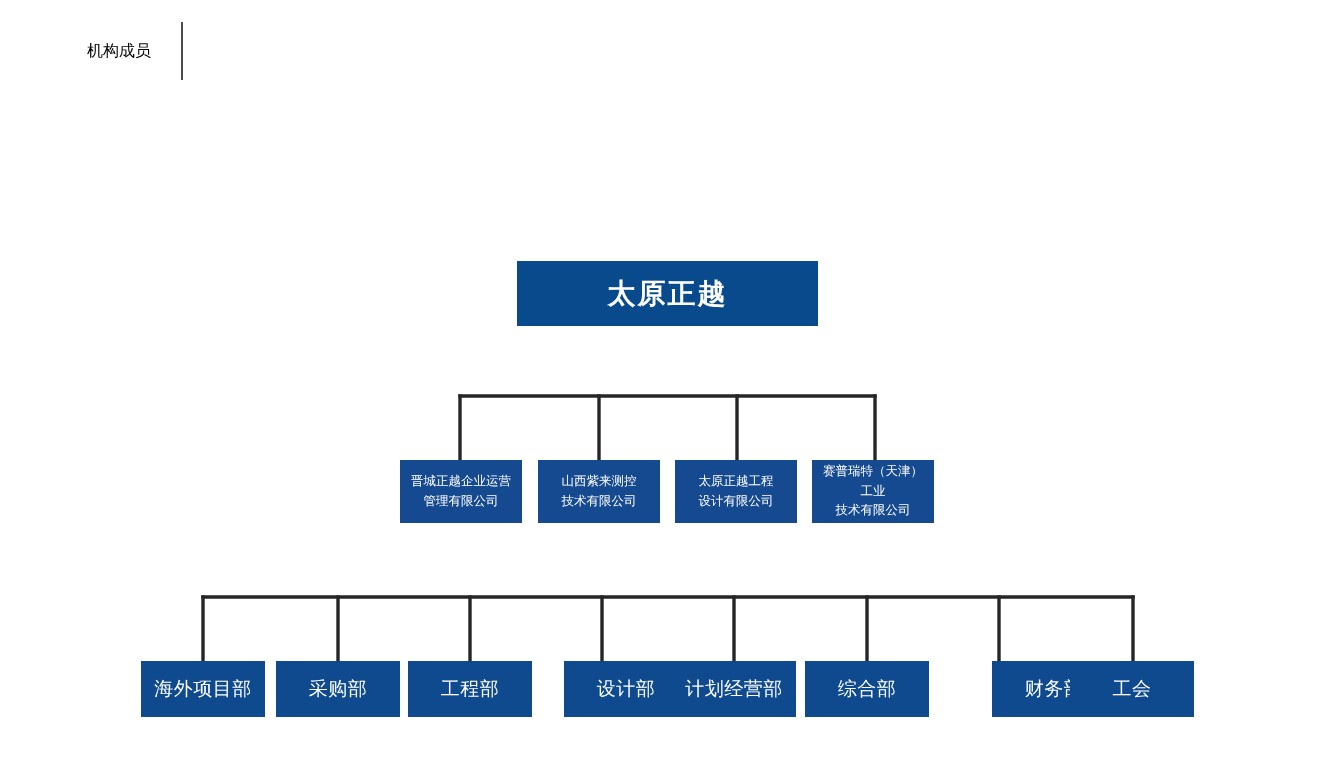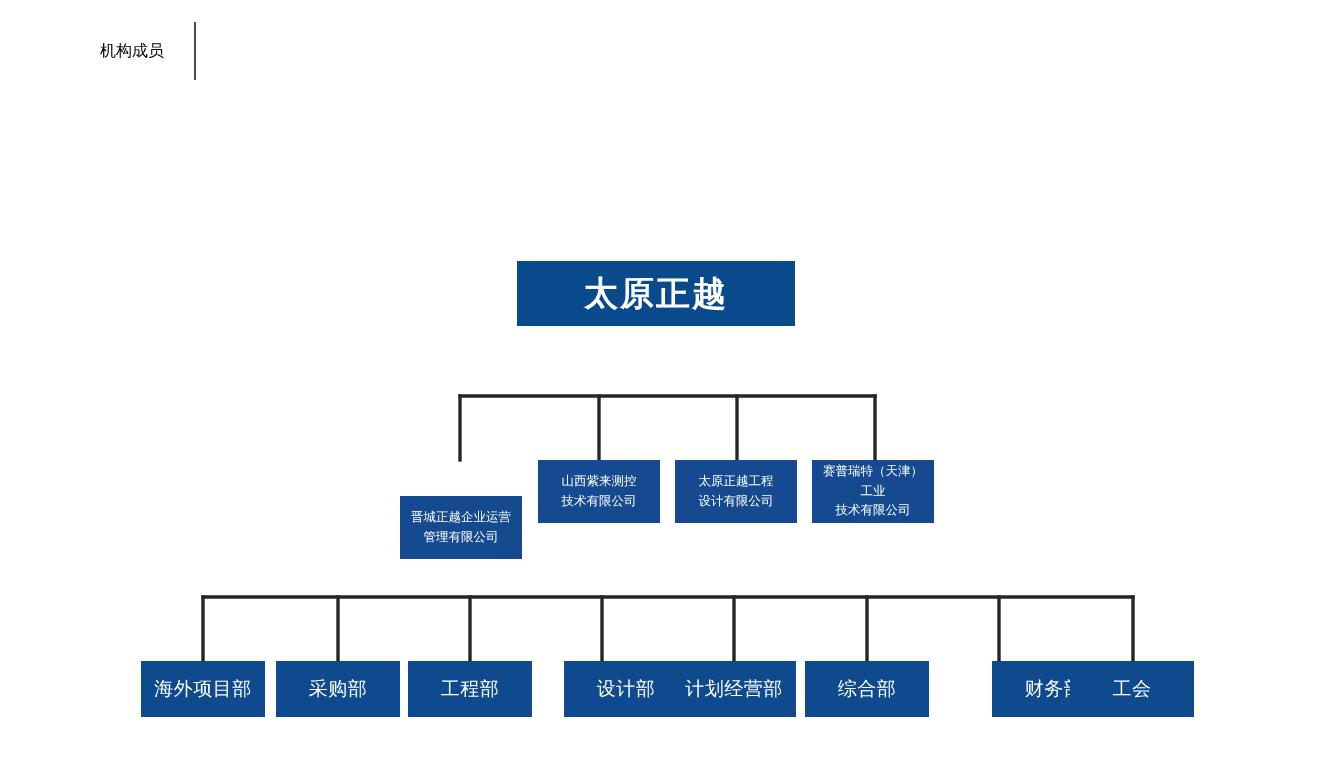--- a/index.html
+++ b/index.html
@@ -12,21 +12,21 @@
     height: 766px;
     position: relative;
     overflow: hidden;
     font-family: "Liberation Sans", "DejaVu Sans", sans-serif;
     -webkit-font-smoothing: antialiased;
   }
 
   
   #header {
     position: absolute;
-    left: 100px;
+    left: 87px;
     top: 18px;
     height: 66px;
     display: flex;
     align-items: center;
   }
   #header-divider {
     width: 2px;
     height: 58px;
     background: #4a4a4a;
     margin: 0 26px 0 30px;
@@ -65,24 +65,24 @@
     align-items: center;
     justify-content: center;
     text-align: center;
     color: #ffffff;
     background: #0d4b8f;
   }
 
   #node-root {
     left: 517px;
     top: 261px;
-    width: 278px;
+    width: 301px;
     height: 65px;
     background: #094a8c;
-    font-size: 34px;
+    font-size: 28px;
     font-weight: 700;
     letter-spacing: 2px;
   }
 
   .node-l2 {
     top: 460px;
     width: 122px;
     height: 63px;
     background: #164a90;
     font-size: 12.5px;
@@ -133,21 +133,21 @@
           <line x1="999" y1="597" x2="999" y2="661"></line>
           <line x1="1133" y1="597" x2="1133" y2="661"></line>
         </g>
     </svg>
 
     <div class="node" id="node-root">
       <span>太原正越</span>
     </div>
 
     <div id="level2-nodes">
-        <div class="node node-l2" style="left: 400px; margin-top: 36px;">
+        <div class="node node-l2" style="left: 400px;">
           <div>
             <span class="label">晋城正越企业运营</span>
             <span class="label">管理有限公司</span>
           </div>
         </div>
         <div class="node node-l2" style="left: 538px;">
           <div>
             <span class="label">山西紫来测控</span>
             <span class="label">技术有限公司</span>
           </div>

